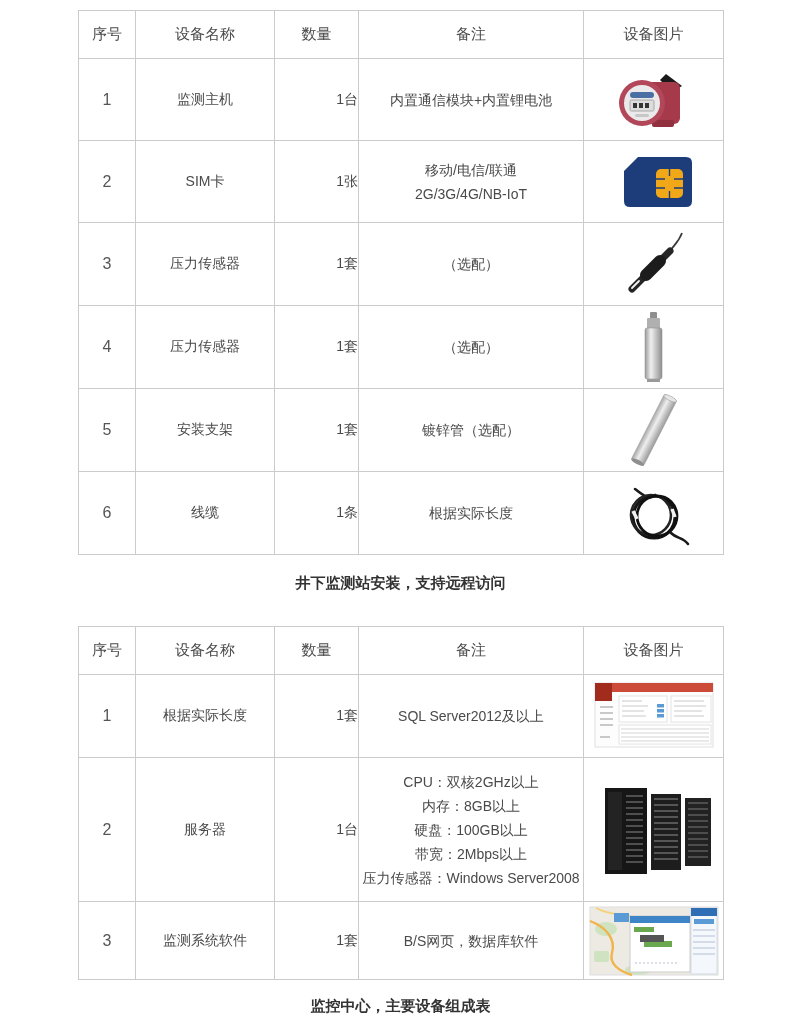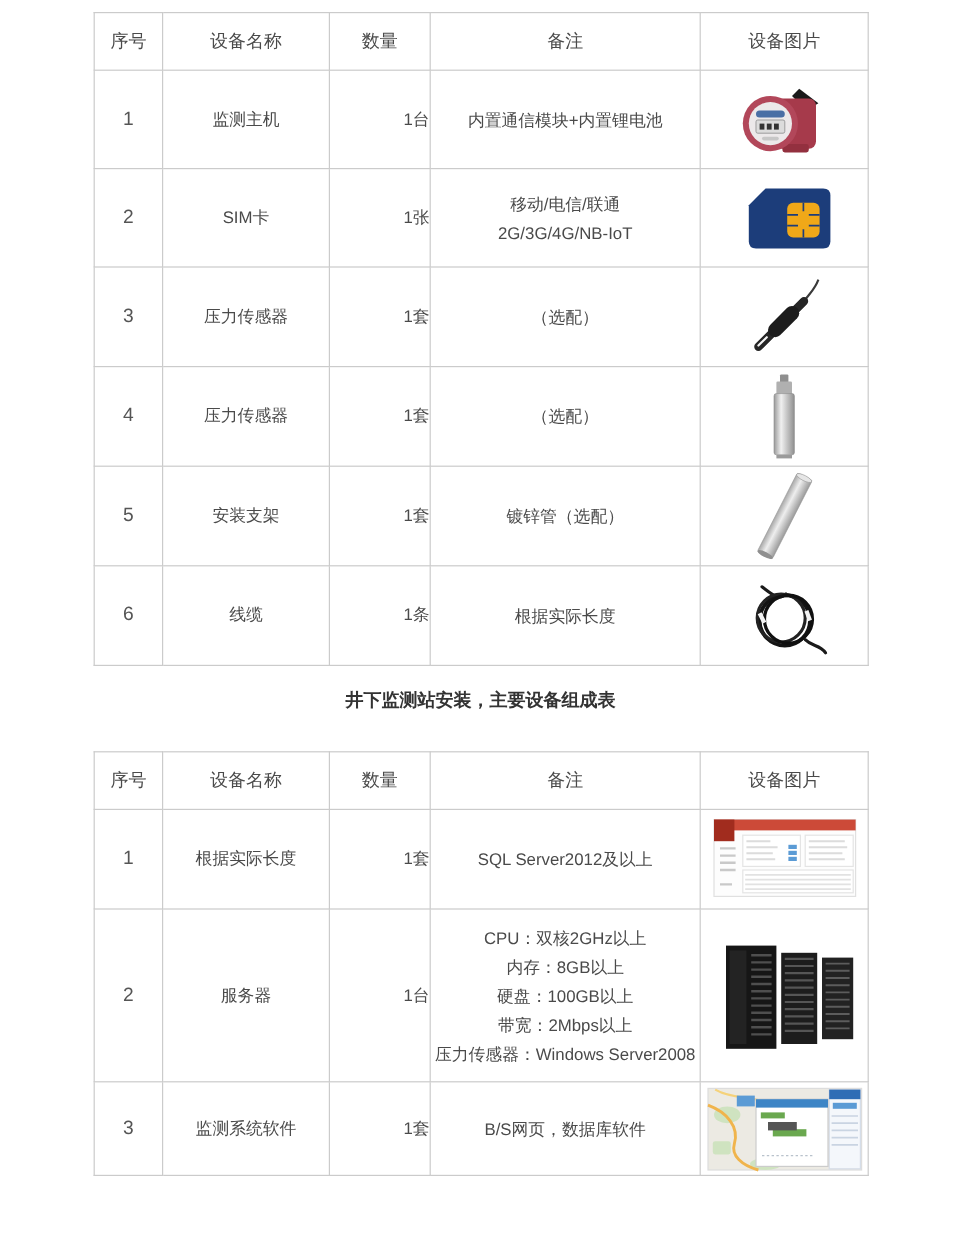--- a/index.html
+++ b/index.html
@@ -155,21 +155,21 @@
           <circle cx="48" cy="39" r="20" stroke="#101010" stroke-width="2.8" fill="none"></circle>
           <line x1="24" y1="34" x2="28" y2="42" stroke="#f2f2f2" stroke-width="3.5"></line>
           <line x1="63" y1="32" x2="66" y2="40" stroke="#f2f2f2" stroke-width="3.5"></line>
           <path d="M62,56 C68,62 74,60 79,67" stroke="#1a1a1a" stroke-width="2.6" fill="none" stroke-linecap="round"></path>
         </svg>
       </td>
     </tr>
   </tbody>
     </table>
 
-  <div class="caption">井下监测站安装，主要设备组成表</div>
+  <div class="caption">井下监测站安装，支持远程访问</div>
 
   <table class="spec">
     <colgroup>
       <col style="width:57px">
         <col style="width:139px">
         <col style="width:84px">
         <col style="width:225px">
         <col style="width:140px">
     </colgroup>
     <tbody>
@@ -270,14 +270,15 @@
           <rect x="52" y="32" width="24" height="7" fill="#555"></rect>
           <g stroke="#b9c2cc" stroke-width="1.2">
             <path d="M47,60 h2 M51,60 h2 M55,60 h2 M59,60 h2 M63,60 h2 M67,60 h2 M71,60 h2 M75,60 h2 M79,60 h2 M83,60 h2 M87,60 h2"></path>
           </g>
         </svg>
       </td>
     </tr>
   </tbody>
     </table>
 
+  <div class="caption2">监控中心，主要设备组成表</div>
 
 </div>
 
 </body></html>

